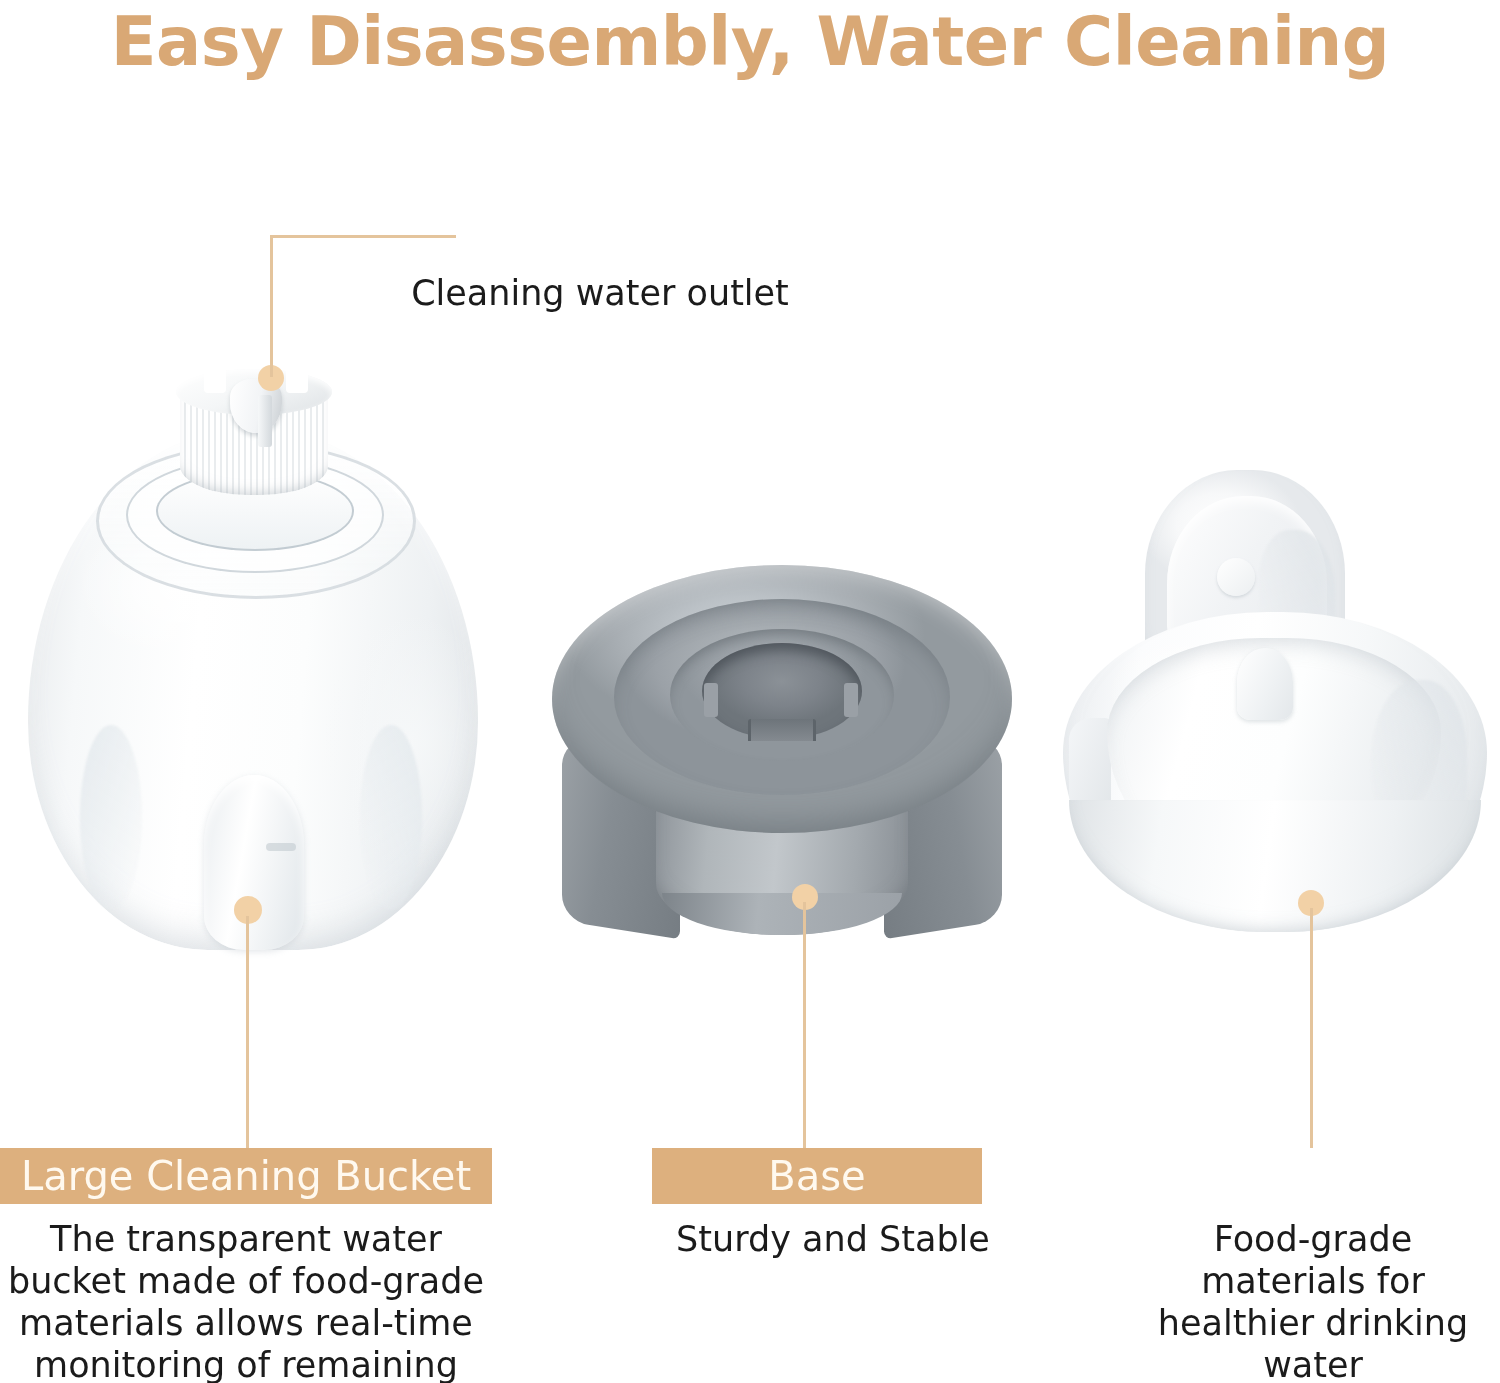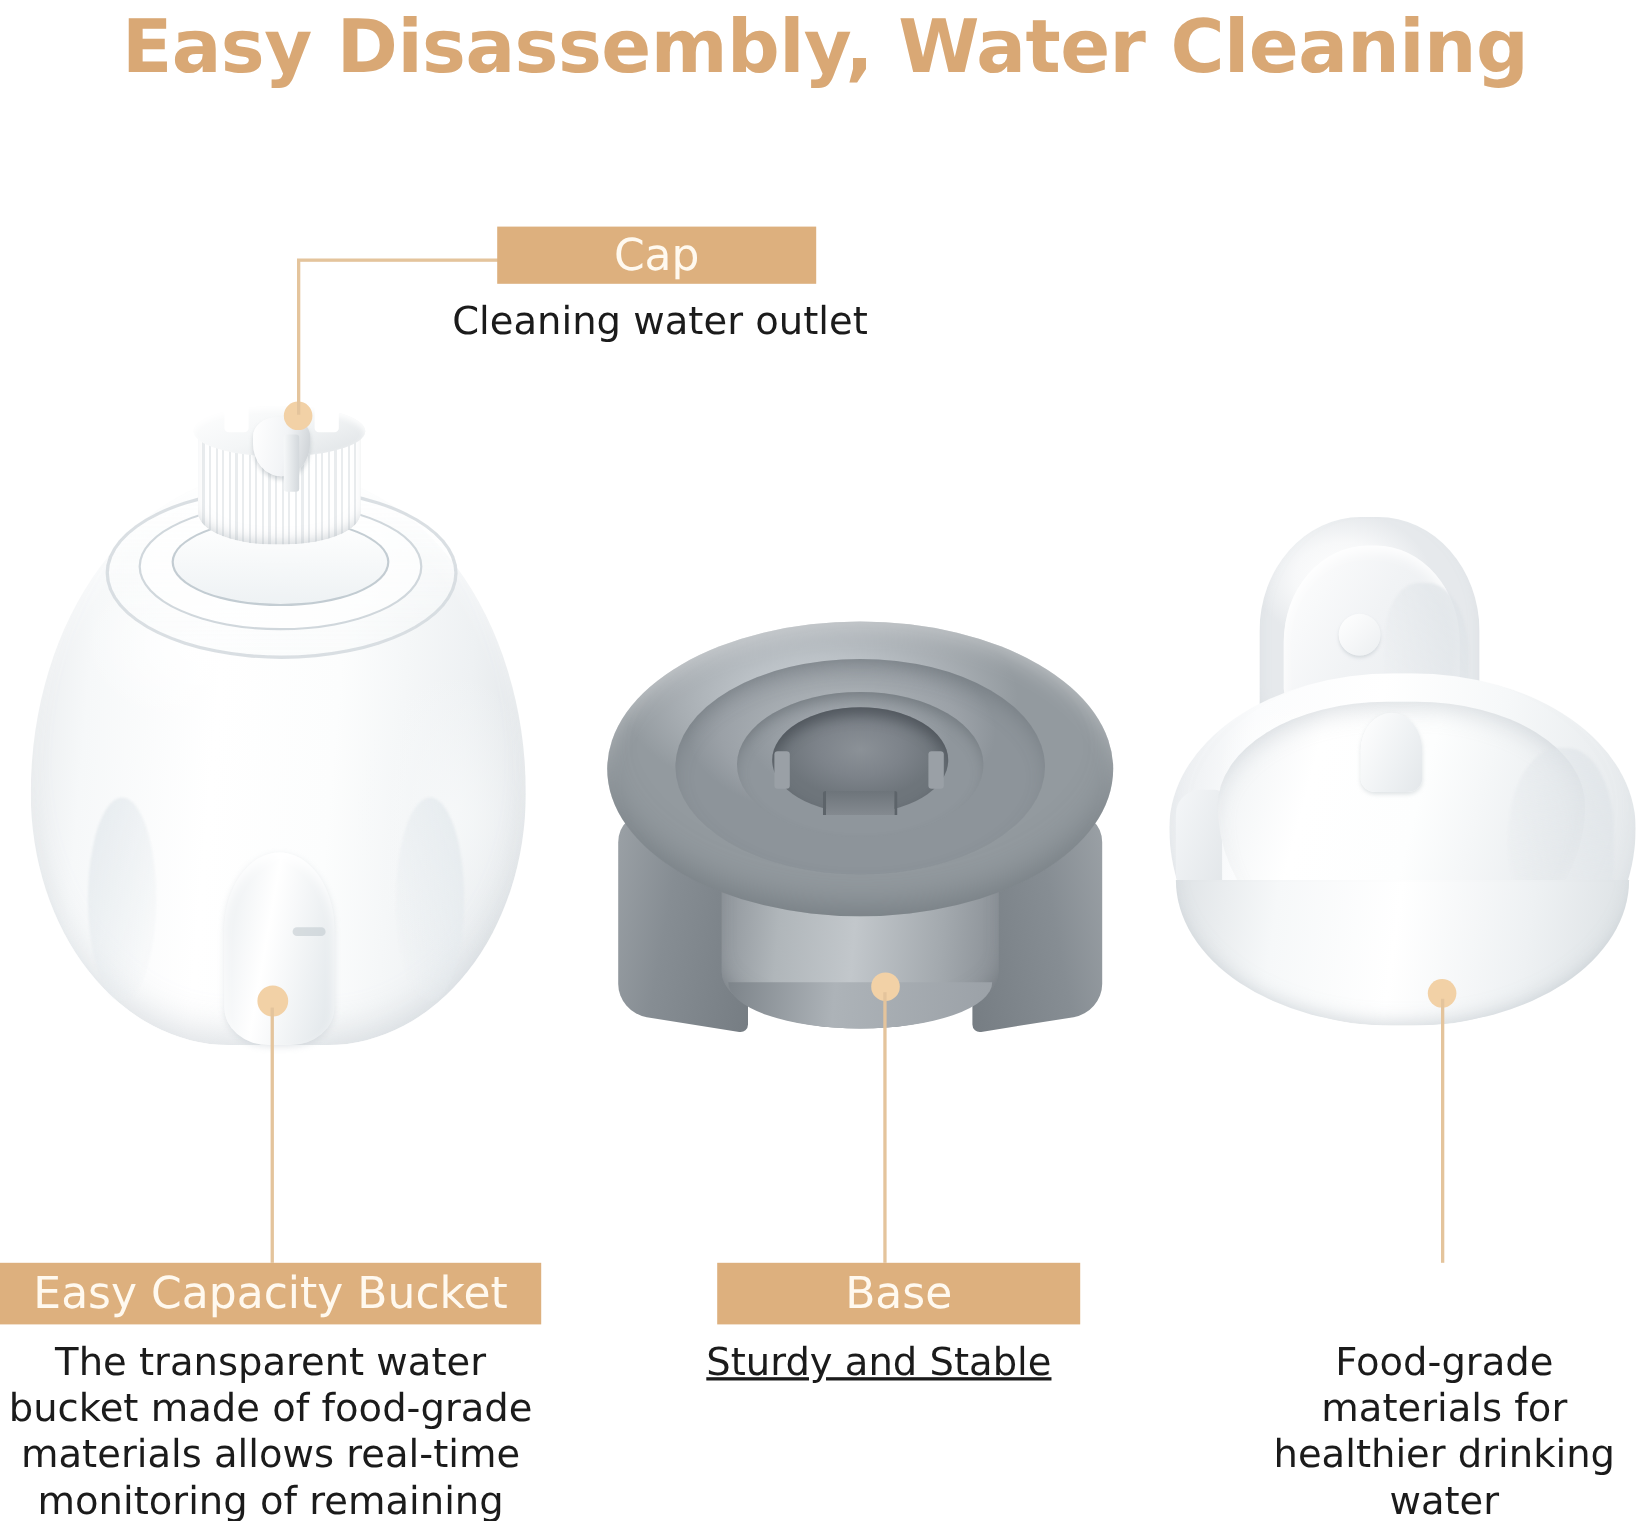--- a/index.html
+++ b/index.html
@@ -464,33 +464,32 @@
     <div class="basin"></div>
     <div class="basin-stud"></div>
     <div class="shade-r"></div>
     <div class="rim"></div>
   </div>
 
   <div class="leader-dot" style="left:258px; top:365px; width:26px; height:26px;"></div>
   <div class="leader-v" style="left:270px; top:237px; height:140px;"></div>
   <div class="leader-h" style="left:270px; top:235px; width:186px;"></div>
 
-  <div class="label-box" style="left:452px; top:206px; width:290px; height:52px;">Cap</div>
   <div class="caption" style="left:340px; top:272px; width:520px;">Cleaning water outlet</div>
 
   <div class="leader-dot" style="left:234px; top:896px; width:28px; height:28px;"></div>
   <div class="leader-v" style="left:246px; top:916px; height:232px;"></div>
 
-  <div class="label-box" style="left:0px; top:1148px; width:492px; height:56px;">Easy Capacity Bucket</div>
+  <div class="label-box" style="left:0px; top:1148px; width:492px; height:56px;">Large Cleaning Bucket</div>
   <div class="caption" style="left:0px; top:1218px; width:492px;">The transparent water bucket made of food-grade materials allows real-time monitoring of remaining water levels</div>
 
   <div class="leader-dot" style="left:792px; top:884px; width:26px; height:26px;"></div>
   <div class="leader-v" style="left:803px; top:902px; height:246px;"></div>
 
   <div class="label-box" style="left:652px; top:1148px; width:330px; height:56px;">Base</div>
-  <div class="caption" style="left:614px; top:1218px; width:370px;text-decoration:underline;">Sturdy and Stable</div>
+  <div class="caption" style="left:648px; top:1218px; width:370px;">Sturdy and Stable</div>
 
   <div class="leader-dot" style="left:1298px; top:890px; width:26px; height:26px;"></div>
   <div class="leader-v" style="left:1310px; top:908px; height:240px;"></div>
 
   <div class="caption" style="left:1128px; top:1218px; width:370px;">Food-grade materials for healthier drinking water</div>
 
 </div>
 
 </body></html>

